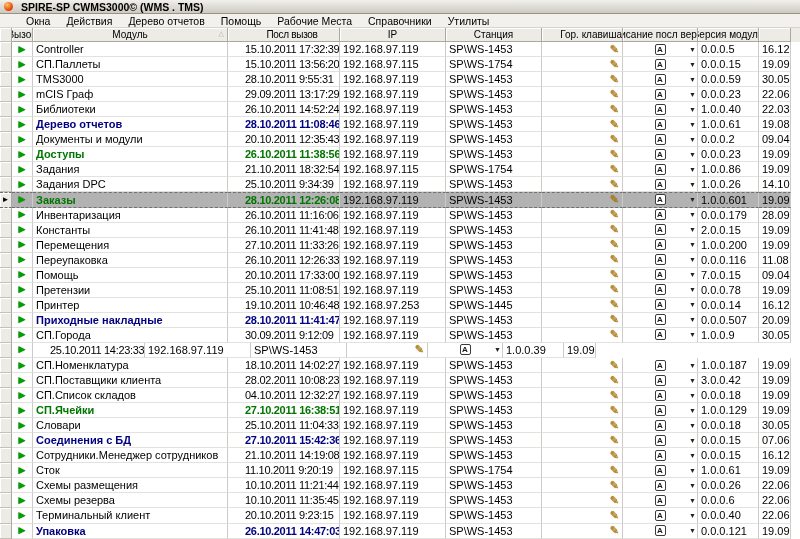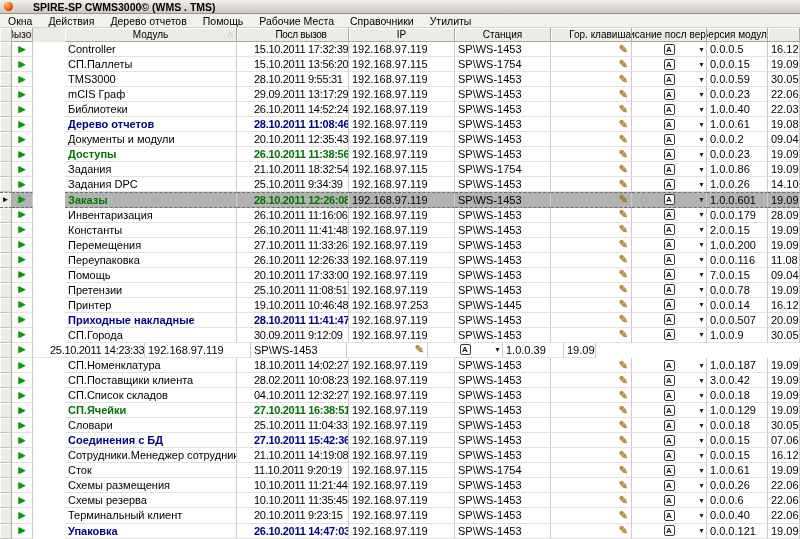--- a/index.html
+++ b/index.html
@@ -2,32 +2,32 @@
 <html><head>
 <meta charset="utf-8">
 <style>
   * { margin:0; padding:0; box-sizing:border-box; }
   html,body { width:800px; height:539px; overflow:hidden; }
   body {
     font-family:"Liberation Sans", sans-serif;
     font-size:11px; color:#000; background:#fff; cursor:default;
   }
   .titlebar {
-    height:14px; display:flex; align-items:center; gap:20px; padding:0 4px;
+    height:14px; display:flex; align-items:center; gap:8px; padding:0 4px;
     background:linear-gradient(#f2f0ec,#cdc9c1);
     border-bottom:1px solid #979387;
   }
   .appicon {
     width:9px; height:9px; border-radius:50%;
     background:radial-gradient(circle at 35% 30%, #ffc560, #e85010 60%, #a82000);
     flex:none;
   }
   .wtitle { font-weight:bold; font-size:10.5px; white-space:nowrap; }
   .menubar {
-    height:14px; display:flex; align-items:center; padding-left:0;
+    height:14px; display:flex; align-items:center; padding-left:18px;
     background:#f2f1ee; border-bottom:1px solid #d8d4cc;
   }
   .menubar span { padding:0 8px; white-space:nowrap; font-size:10.5px; }
   .gridheader { height:14px; display:flex; background:#ecebe6; }
   .hcell {
     position:relative; display:flex; align-items:center; justify-content:center;
     font-size:10px; white-space:nowrap; overflow:hidden;
     background:#ecebe6;
     border-right:1px solid #aba89e; border-bottom:1px solid #aba89e;
     box-shadow:inset 1px 1px 0 #ffffff; flex:none;
@@ -38,21 +38,21 @@
   .cell {
     display:flex; align-items:center; padding:0 3px;
     white-space:nowrap; overflow:hidden; position:relative; flex:none; height:100%;
     border-right:1px solid #cccbc5; border-bottom:1px solid #e3e2de;
     background:#fff;
   }
   .c-ind  { width:12px; justify-content:center; padding:0;
             background:#ecebe6; border-right:1px solid #aba89e;
             box-shadow:inset 1px 1px 0 #ffffff; border-bottom:1px solid #c4c1b8; }
   .c-call { width:21px; justify-content:center; }
-  .c-mod  { width:172px;margin-left:32px; }
+  .c-mod  { width:195px; }
   .c-last { width:112px; letter-spacing:-0.3px;padding-left:17px; }
   .c-ip   { width:106px; }
   .c-st   { width:96px; }
   .c-hk   { width:81px; justify-content:flex-end; }
   .c-desc { width:75px; justify-content:center; }
   .c-ver  { width:61px; }
   .c-num  { width:32px; }
   .t-blue  { color:#000080; font-weight:bold; }
   .t-green { color:#007500; font-weight:bold; }
   .sel .cell { background:#b2b2b2; border-bottom:1px dashed #6f6f6f; border-top:1px dashed #6f6f6f; }

